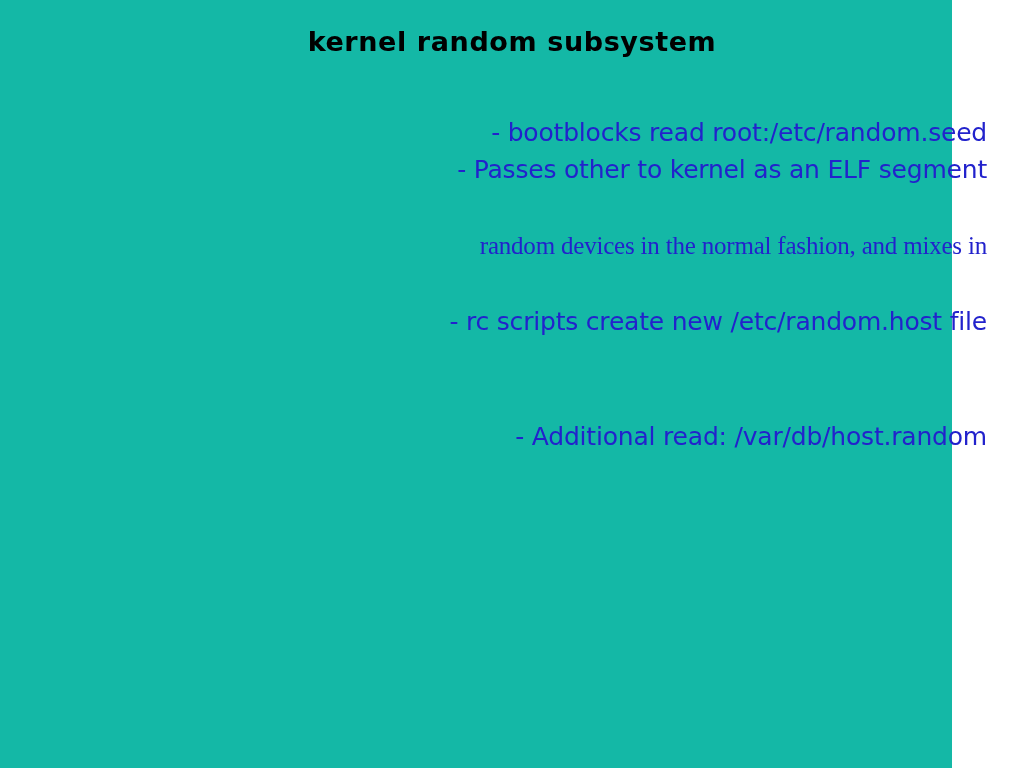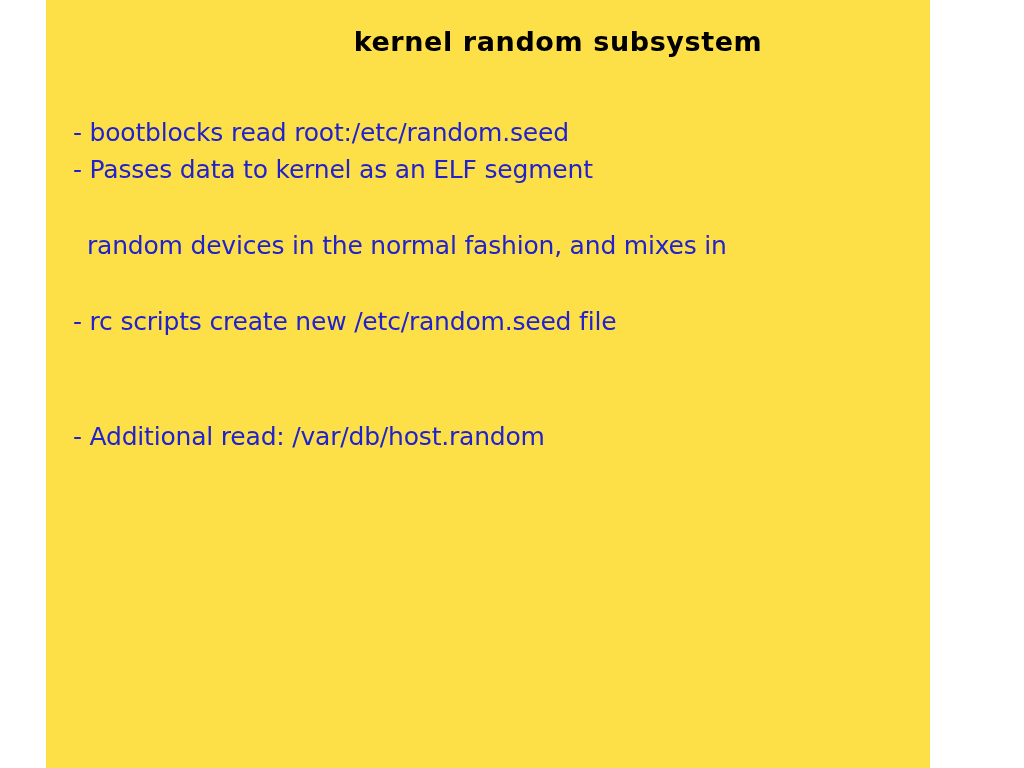--- a/index.html
+++ b/index.html
@@ -10,89 +10,90 @@
   }
   body {
     width: 1024px;
     height: 768px;
     overflow: hidden;
     font-family: "DejaVu Sans", sans-serif;
     -webkit-font-smoothing: antialiased;
   }
   .slide {
     position: relative;
-    width: 884px;
+    width: 952px;
     height: 768px;
-    background: #fde047;
-    margin-left: 46px;
+    background: #14b8a6;
   }
   .slide-title {
     position: absolute;
     top: 26px;
     left: 0;
     width: 1024px;
     text-align: center;
     color: #000000;
     font-family: "DejaVu Sans", sans-serif;
     font-weight: 700;
     font-size: 27px;
     letter-spacing: 0.6px;
     white-space: nowrap;
     line-height: 1.15;
   }
   .body-block {
     position: absolute;
     left: 27px;
     top: 114px;
     width: 960px;
+    text-align: right;
   }
   .line {
     color: #2222cc;
     font-family: "DejaVu Sans", sans-serif;
     font-weight: 400;
     font-size: 25px;
     line-height: 37px;
     white-space: pre;
     letter-spacing: -0.2px;
   }
   .line.indent {
     padding-left: 14px;
+    font-family: Liberation Serif, serif;
   }
   .spacer {
     height: 39px;
   }
   .group {
     margin: 0;
     padding: 0;
   }
 </style>
 </head>
 <body>
 
 <div class="slide">
 
   <div class="slide-title">kernel random subsystem</div>
 
   <div class="body-block">
 
     <div class="group">
       <div class="line">- bootblocks read root:/etc/random.seed</div>
-      <div class="line">- Passes data to kernel as an ELF segment</div>
+      <div class="line">- Passes other to kernel as an ELF segment</div>
     </div>
 
     <div class="spacer"></div>
 
     <div class="group">
       <div class="line indent">random devices in the normal fashion, and mixes in</div>
     </div>
 
     <div class="spacer"></div>
 
     <div class="group">
-      <div class="line">- rc scripts create new /etc/random.seed file</div>
+      <div class="line">- rc scripts create new /etc/random.host file</div>
     </div>
 
     <div class="spacer"></div>
 
 
     <div class="spacer"></div>
 
     <div class="group">
       <div class="line">- Additional read: /var/db/host.random</div>
     </div>

